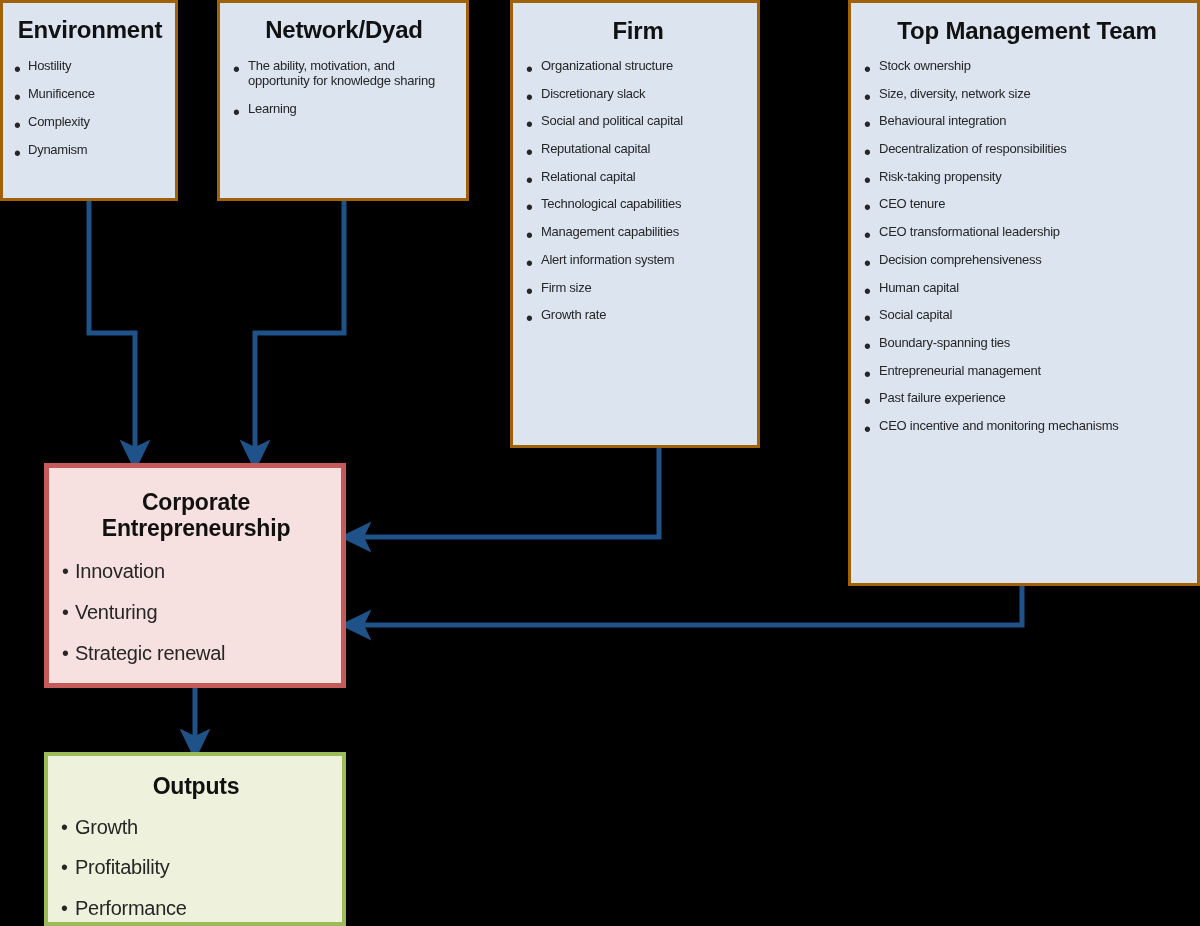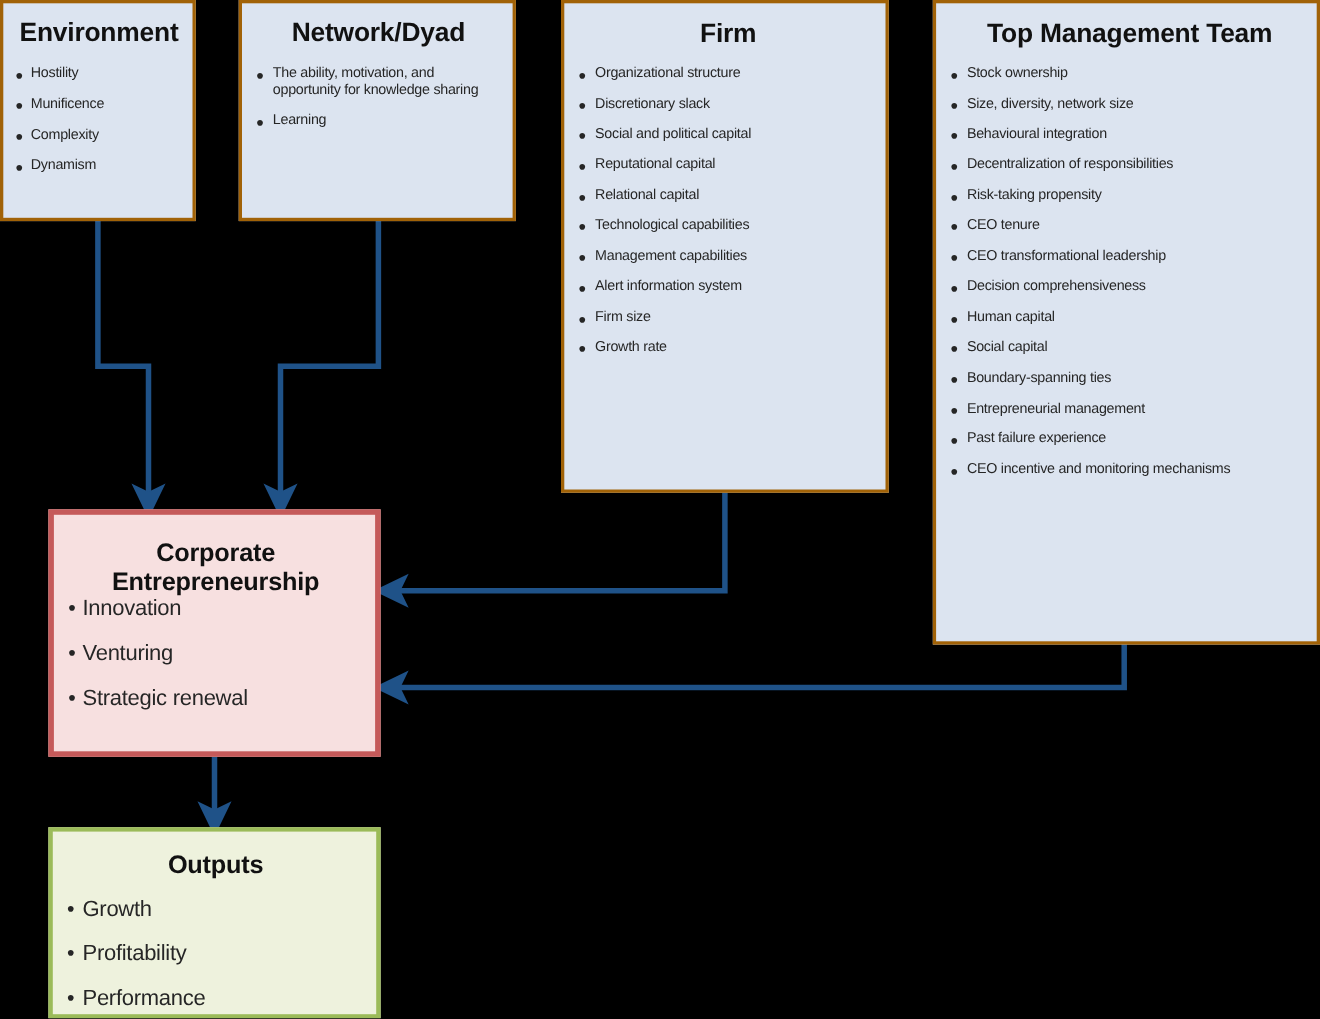--- a/index.html
+++ b/index.html
@@ -68,21 +68,21 @@
     left: 0;
     top: 0;
     width: 1200px;
     height: 926px;
     pointer-events: none;
   }
 
   
   #box-environment { left: 0px;   top: 0px;  width: 178px; height: 201px; }
   #box-network     { left: 217px; top: 0px;  width: 252px; height: 201px; }
-  #box-firm        { left: 510px; top: 0px;  width: 298px; height: 448px; }
+  #box-firm        { left: 510px; top: 0px;  width: 250px; height: 448px; }
   #box-tmt         { left: 848px; top: 0px;  width: 352px; height: 586px; }
   #box-ce          { left: 44px;  top: 463px; width: 302px; height: 225px; }
   #box-outputs     { left: 44px;  top: 752px; width: 302px; height: 174px; }
 
   #box-environment .inner { padding: 14px 8px 0 10px; }
   #box-environment .box-title { font-size: 24px; margin-bottom: 14px; }
   #box-environment ul.bullets li { margin-bottom: 13px; }
 
   #box-network .inner { padding: 14px 10px 0 12px; }
   #box-network .box-title { font-size: 24px; margin-bottom: 14px; }
@@ -90,21 +90,21 @@
 
   #box-firm .inner { padding: 15px 6px 0 12px; }
   #box-firm .box-title { font-size: 24px; margin-bottom: 13px; }
   #box-firm ul.bullets li { margin-bottom: 12.5px; padding-left: 16px; }
 
   #box-tmt .inner { padding: 15px 6px 0 12px; }
   #box-tmt .box-title { font-size: 24px; margin-bottom: 13px; }
   #box-tmt ul.bullets li { margin-bottom: 12.5px; padding-left: 16px; }
 
   #box-ce .inner { padding: 22px 10px 0 12px; }
-  #box-ce .box-title { font-size: 23px; }
+  #box-ce .box-title { font-size: 23px; margin-bottom: 18px; }
   #box-ce ul.bullets li { margin-bottom: 18px; padding-left: 14px; font-size: 20px; }
 
   #box-outputs .inner { padding: 18px 10px 0 12px; }
   #box-outputs .box-title { font-size: 23px; margin-bottom: 16px; }
   #box-outputs ul.bullets li { margin-bottom: 17px; padding-left: 15px; font-size: 20px; }
 </style>
 </head>
 <body>
 
 <div id="canvas">

